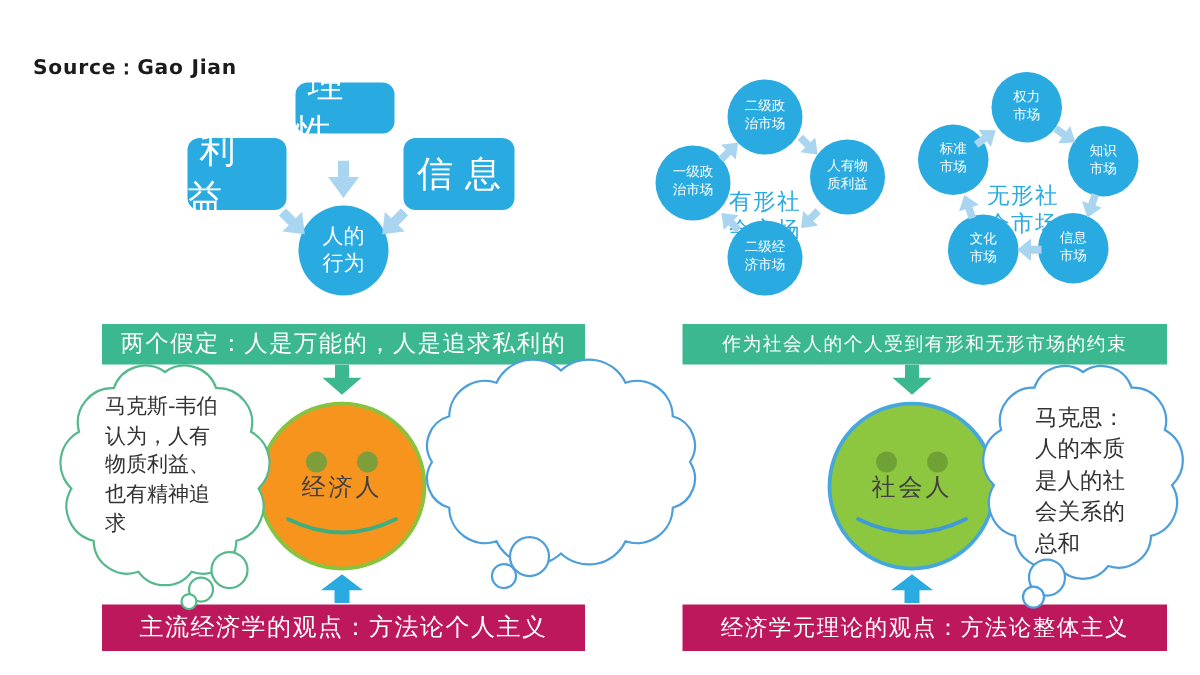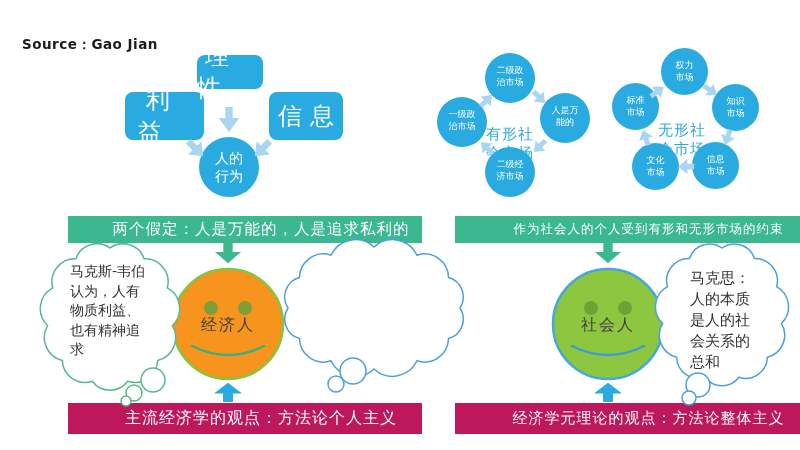--- a/index.html
+++ b/index.html
@@ -31,52 +31,52 @@
     display:flex;align-items:center;justify-content:center;text-align:center;
     font-size:9px;line-height:1.3;
   }
   .mcircle{width:50px;height:50px;}
   .icircle{width:47px;height:47px;}
   .mcircle span{display:block;width:30px;font-family:Liberation Mono, monospace;}
   .icircle span{display:block;width:20px;}
   
   .banner{
     display:flex;align-items:center;justify-content:center;
-    color:#ffffff;letter-spacing:1px;padding-left:32px;
+    color:#ffffff;letter-spacing:1px;
   }
   .banner.green{background:#3CB891;}
   .banner.blue{background:#be185d;}
   
   .cloudtext{color:#333333;text-align:left;z-index:30;}
   
   svg.face{z-index:10;}
   svg.face text{font-family:"DejaVu Sans","Liberation Sans",sans-serif;font-size:16px;fill:#404040;letter-spacing:2px;}
   svg.cloud{z-index:25;}
   .arrow{position:absolute;transform-origin:50% 50%;z-index:5;}
 </style>
 </head>
 <body>
 
 <div id="stage">
 
   <div class="abs source">Source：Gao Jian</div>
 
-  <div class="abs bbox" style="left:125px;top:92px;width:66px;height:48px;padding-left:13px;">利益</div>
+  <div class="abs bbox" style="left:125px;top:92px;width:66px;height:48px;">利益</div>
   <div class="abs bbox" style="left:197px;top:55px;width:66px;height:34px;">理性</div>
   <div class="abs bbox" style="left:269px;top:92px;width:74px;height:48px;">信息</div>
   <div class="abs bcircle" style="left:199px;top:137px;width:60px;height:60px;">
     <span>人的行为</span>
   </div>
 
   <div class="abs mcenter" style="left:485px;top:107px;width:50px;">有形社会市场</div>
   <div class="abs mcircle" style="left:485px;top:53px;">
     <span>二级政治市场</span>
   </div>
   <div class="abs mcircle" style="left:540px;top:93px;">
-    <span>人是万能的</span>
+    <span>人有物质利益</span>
   </div>
   <div class="abs mcircle" style="left:485px;top:147px;">
     <span>二级经济市场</span>
   </div>
   <div class="abs mcircle" style="left:437px;top:97px;">
     <span>一级政治市场</span>
   </div>
 
   <div class="abs mcenter" style="left:656px;top:103px;width:52px;">无形社会市场</div>
   <div class="abs icircle" style="left:661px;top:48px;">

